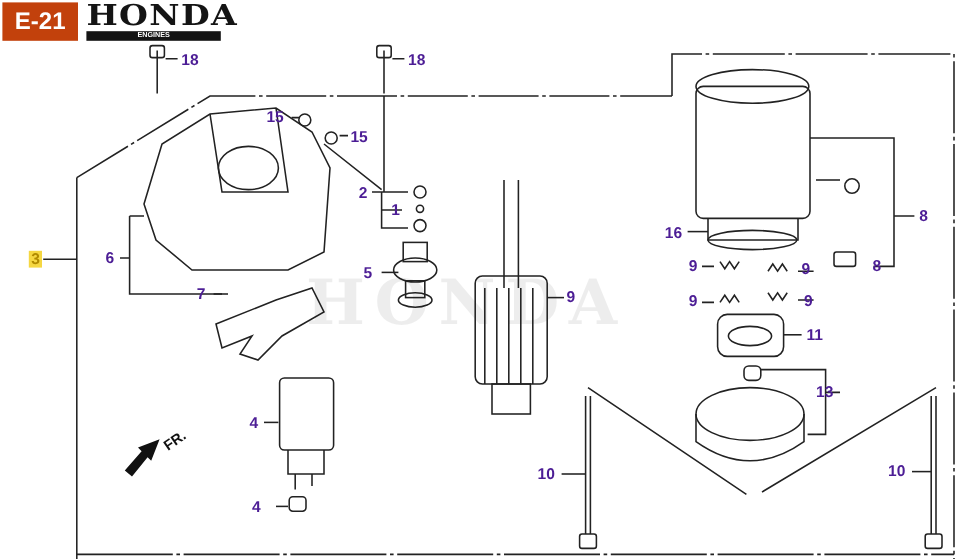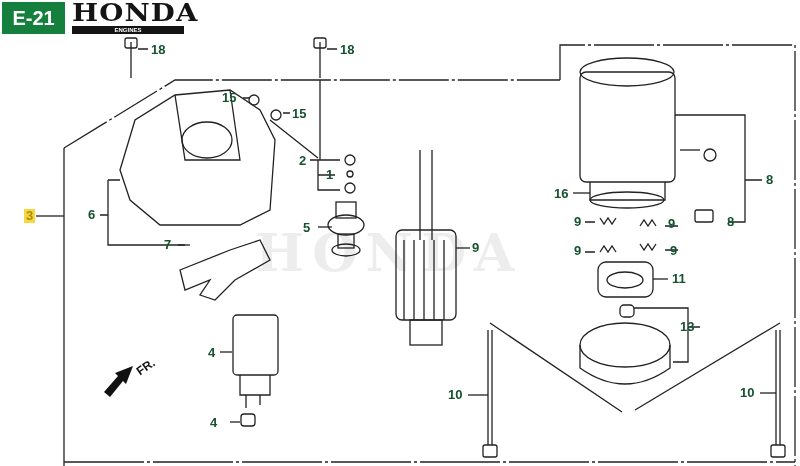--- a/index.html
+++ b/index.html
@@ -1,22 +1,22 @@
 <!DOCTYPE html>
 <html><head>
 <meta charset="utf-8">
 <style>
   html, body { margin: 0; padding: 0; background: #ffffff; }
   body { width: 800px; height: 466px; position: relative; overflow: hidden; font-family: "Liberation Sans", sans-serif; }
   #canvas { position: absolute; left: 0; top: 0; width: 800px; height: 466px; }
-  .page-tag { position: absolute; left: 2px; top: 2px; width: 63px; height: 32px; background: #15803d; color: #fff; font: bold 20px "Liberation Sans", sans-serif; display: flex; align-items: center; justify-content: center; }
+  .page-tag { position: absolute; left: 2px; top: 2px; width: 63px; height: 32px; background: #c2410c; color: #fff; font: bold 20px "Liberation Sans", sans-serif; display: flex; align-items: center; justify-content: center; }
   .brand { position: absolute; left: 72px; top: 2px; width: 112px; height: 30px; }
   .brand-name { font: bold 24px "DejaVu Serif", serif; color: #141414; letter-spacing: 1px; line-height: 22px; transform: scaleX(1.15); transform-origin: left; }
   .brand-sub { margin-top: 2px; height: 8px; background: #141414; color: #fff; font: bold 6px "Liberation Sans", sans-serif; text-align: center; line-height: 8px; width: 112px; }
-  .callout { position: absolute; font: bold 13px "Liberation Sans", sans-serif; color: #14532d; line-height: 14px; }
+  .callout { position: absolute; font: bold 13px "Liberation Sans", sans-serif; color: #4c1d95; line-height: 14px; }
   .callout.hl { background: #f5d742; color: #b08a00; padding: 0 2px; }
   .watermark { position: absolute; left: 255px; top: 222px; font: bold 52px "DejaVu Serif", serif; color: rgba(0,0,0,0.07); letter-spacing: 8px; }
   .fr-label { position: absolute; left: 136px; top: 360px; font: bold 12px "Liberation Sans", sans-serif; transform: rotate(-35deg); color: #111; }
   svg { position: absolute; left: 0; top: 0; }
 </style>
 </head>
 <body>
 
 <div id="canvas">
 

